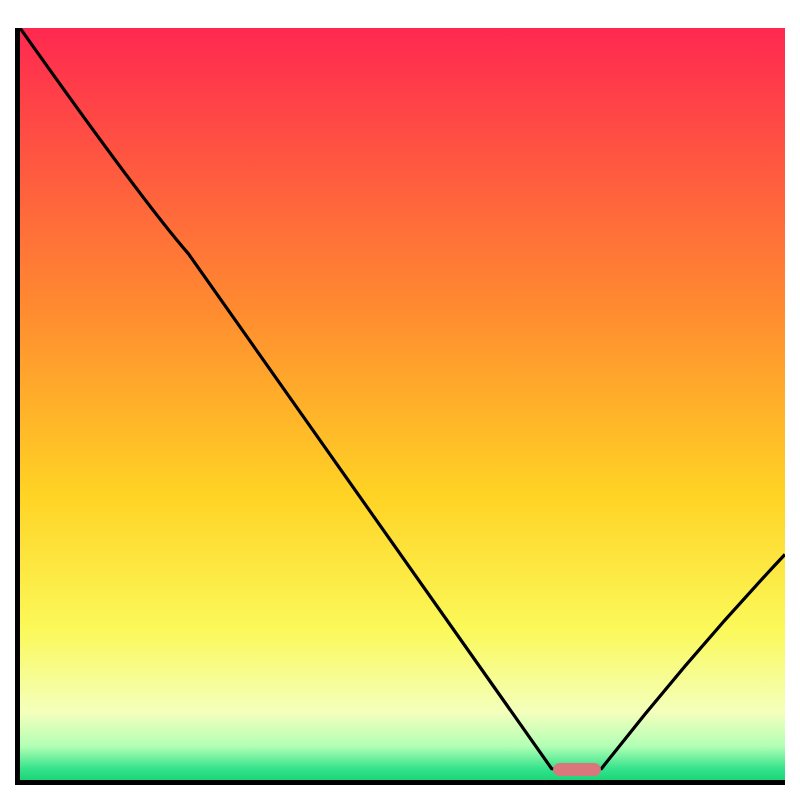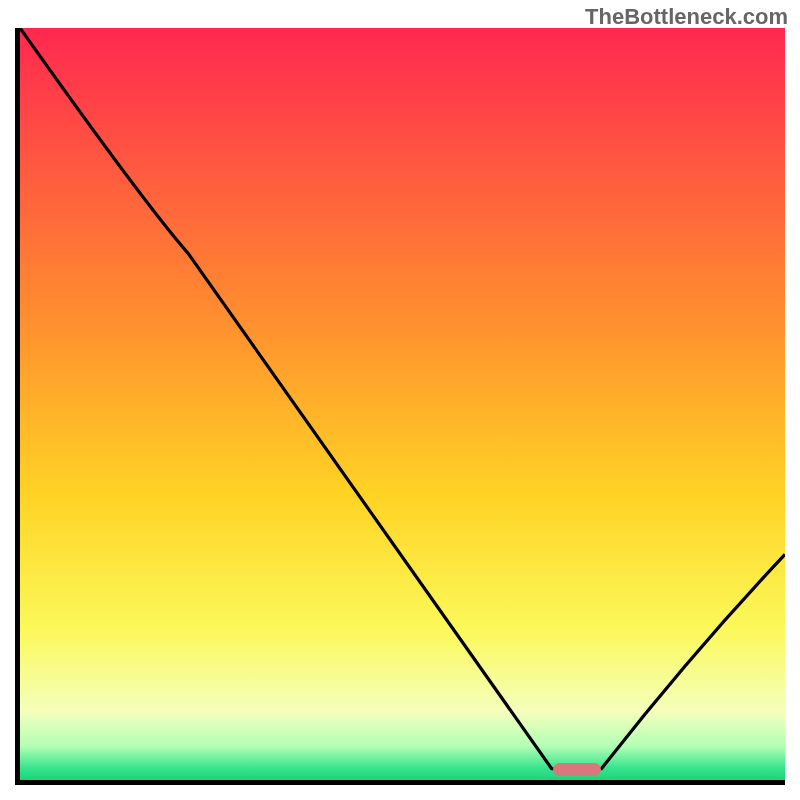--- a/index.html
+++ b/index.html
@@ -50,21 +50,20 @@
     background: #d9777c;
     border-radius: 7px;
     z-index: 4;
   }
 </style>
 </head>
 <body>
 
 <div class="container">
 
-  <div class="watermark">TheBottleneck.com</div>
 
   <div class="plot-frame"></div>
 
   <svg class="chart" viewBox="0 0 765 752" preserveAspectRatio="none">
     <defs>
       <linearGradient id="bg-grad" x1="0" y1="0" x2="0" y2="1">
           <stop offset="0%" stop-color="#ff2850"></stop>
           <stop offset="37%" stop-color="#ff8a30"></stop>
           <stop offset="62%" stop-color="#ffd324"></stop>
           <stop offset="80%" stop-color="#fbf95a"></stop>

